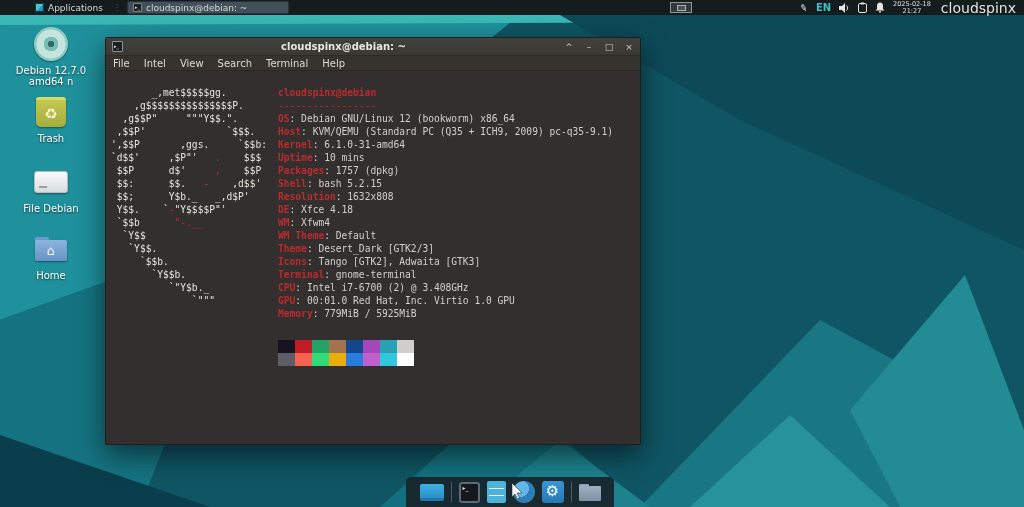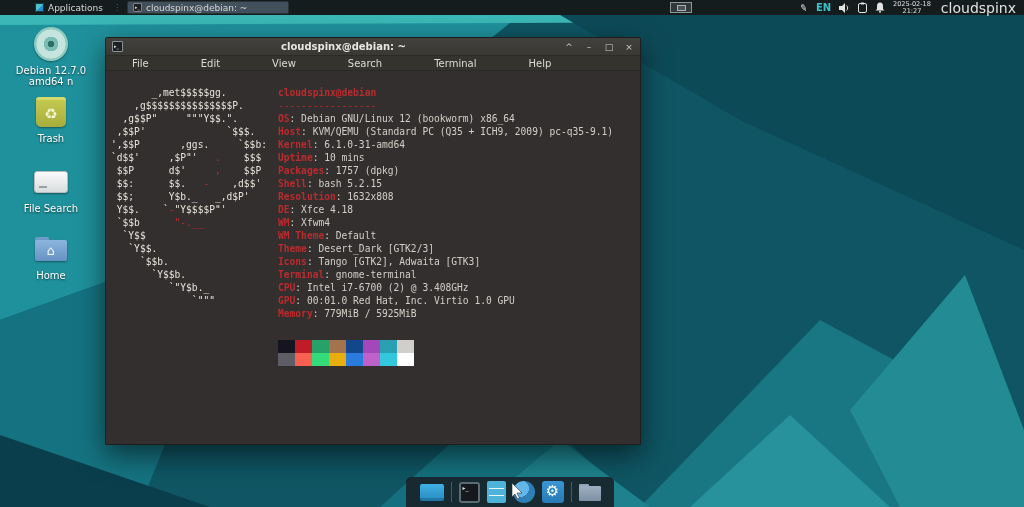--- a/index.html
+++ b/index.html
@@ -57,21 +57,21 @@
     border:1px solid #1f1e1c; box-shadow:0 10px 28px rgba(0,0,0,.55); border-radius:2px 2px 0 0; }
   .titlebar { height:18px; background:linear-gradient(#42413d,#393833); display:flex; align-items:center;
     padding:0 6px; color:#e8e6e1; border-bottom:1px solid #2c2b28; }
   .title-icon { width:11px; height:11px; background:#1d2124; border:1px solid #8a9294; border-radius:1px;
     color:#d7dddb; font-size:5px; line-height:8px; padding-left:1px; }
   .title-text { flex:1; text-align:center; font-size:10px; font-weight:bold; }
   .win-ctrls { display:flex; gap:10px; color:#cfcdc7; font-size:9px; }
   .win-ctrls span { width:10px; text-align:center; cursor:default; }
   .menubar { height:15px; background:#34332d; display:flex; align-items:center; gap:0;
     color:#dddbd4; font-size:10px; border-bottom:1px solid #2a2925; }
-  .menubar span { padding:0 26px; }
+  .menubar span { padding:0 7px; }
   .term-body { height:373px; background:#322f2e; padding:3px 0 0 5px; position:relative;
     font-family:"DejaVu Sans Mono", monospace; font-size:9.6px; line-height:13px; }
   .fg  { color:#d3d0ca; }
   .red { color:#bb2b2e; }
   .grn { color:#3cb65c; font-weight:bold; }
   .cmdline { white-space:pre; }
   .nf { position:relative; height:234px;margin-top:12px; }
   .art { position:absolute; left:0; top:0; white-space:pre; color:#e7e4dc; }
   .info { position:absolute; left:167px; top:0; white-space:pre; }
   .info .hdr { color:#bb2b2e; font-weight:bold; }
@@ -176,21 +176,21 @@
 <div class="desk-icon" style="top:94px">
   <div class="glyph">
       <span class="trash">♻</span>
     </div>
   <div class="lbl">Trash</div>
 </div>
 <div class="desk-icon" style="top:164px">
   <div class="glyph">
       <span class="drive"></span>
     </div>
-  <div class="lbl">File Search</div>
+  <div class="lbl">File Debian</div>
 </div>
 <div class="desk-icon" style="top:231px">
   <div class="glyph">
     <span class="folder">
       <span class="tab"></span>
         <span class="bodyp">⌂</span>
     </span>
   </div>
   <div class="lbl">Home</div>
 </div>
@@ -201,21 +201,21 @@
     <span class="title-text">cloudspinx@debian: ~</span>
     <span class="win-ctrls">
       <span>^</span>
       <span>–</span>
       <span>□</span>
       <span>×</span>
     </span>
   </div>
   <div class="menubar" id="menubar">
       <span>File</span>
-      <span>Edit</span>
+      <span>Intel</span>
       <span>View</span>
       <span>Search</span>
       <span>Terminal</span>
       <span>Help</span>
     </div>
   <div class="term-body">
     <div class="nf">
       <div class="art" id="ascii-art"><div><span>       _,met$$$$$gg.</span></div><div><span>    ,g$$$$$$$$$$$$$$$P.</span></div><div><span>  ,g$$P"     """Y$$.".</span></div><div><span> ,$$P'              `$$$.</span></div><div><span>',$$P       ,ggs.     `$$b:</span></div><div><span>`d$$'     ,$P"'   </span><span class="red">.</span><span>    $$$</span></div><div><span> $$P      d$'     </span><span class="red">,</span><span>    $$P</span></div><div><span> $$:      $$.   </span><span class="red">-</span><span>    ,d$$'</span></div><div><span> $$;      Y$b._   _,d$P'</span></div><div><span> Y$$.    `</span><span class="red">-</span><span>"Y$$$$P"'</span></div><div><span> `$$b      </span><span class="red">"-.__</span></div><div><span>  `Y$$</span></div><div><span>   `Y$$.</span></div><div><span>     `$$b.</span></div><div><span>       `Y$$b.</span></div><div><span>          `"Y$b._</span></div><div><span>              `"""</span></div></div>
       <div class="info" id="nf-info"><div class="hdr">cloudspinx@debian</div><div class="sep">-----------------</div><div><span class="lab">OS</span><span class="fg">: Debian GNU/Linux 12 (bookworm) x86_64</span></div><div><span class="lab">Host</span><span class="fg">: KVM/QEMU (Standard PC (Q35 + ICH9, 2009) pc-q35-9.1)</span></div><div><span class="lab">Kernel</span><span class="fg">: 6.1.0-31-amd64</span></div><div><span class="lab">Uptime</span><span class="fg">: 10 mins</span></div><div><span class="lab">Packages</span><span class="fg">: 1757 (dpkg)</span></div><div><span class="lab">Shell</span><span class="fg">: bash 5.2.15</span></div><div><span class="lab">Resolution</span><span class="fg">: 1632x808</span></div><div><span class="lab">DE</span><span class="fg">: Xfce 4.18</span></div><div><span class="lab">WM</span><span class="fg">: Xfwm4</span></div><div><span class="lab">WM Theme</span><span class="fg">: Default</span></div><div><span class="lab">Theme</span><span class="fg">: Desert_Dark [GTK2/3]</span></div><div><span class="lab">Icons</span><span class="fg">: Tango [GTK2], Adwaita [GTK3]</span></div><div><span class="lab">Terminal</span><span class="fg">: gnome-terminal</span></div><div><span class="lab">CPU</span><span class="fg">: Intel i7-6700 (2) @ 3.408GHz</span></div><div><span class="lab">GPU</span><span class="fg">: 00:01.0 Red Hat, Inc. Virtio 1.0 GPU</span></div><div><span class="lab">Memory</span><span class="fg">: 779MiB / 5925MiB</span></div></div>
     </div>

